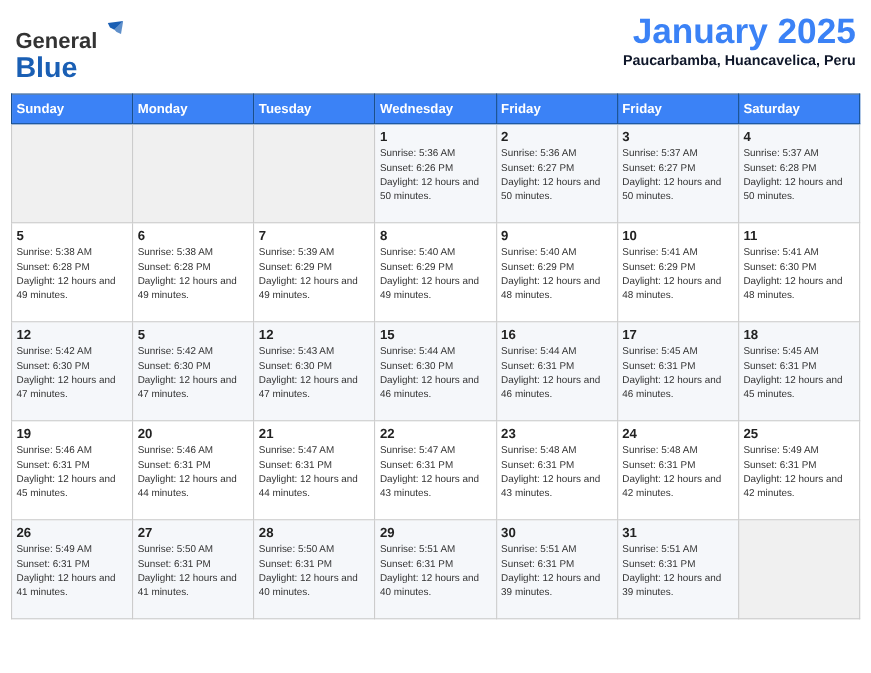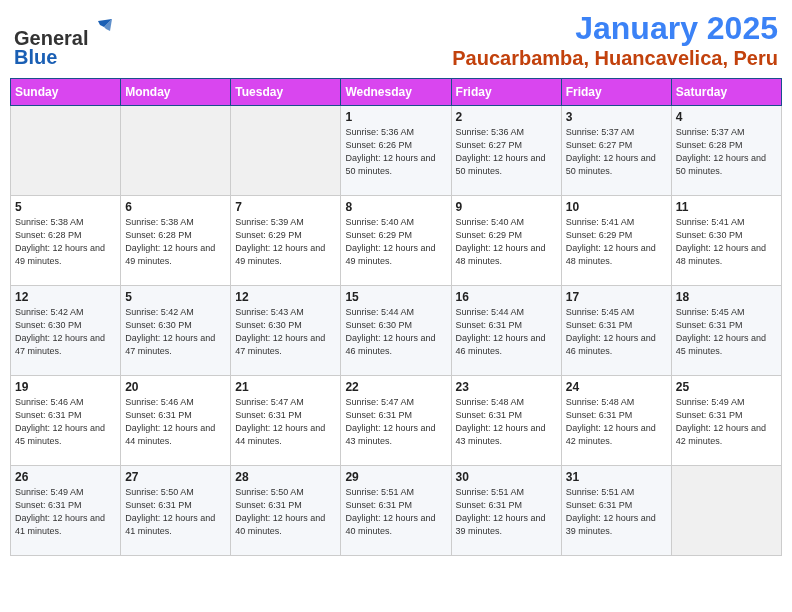--- a/index.html
+++ b/index.html
@@ -26,31 +26,31 @@
     .logo-blue { color: #1a5fb4; }
     .title-block {
       text-align: right;
     }
     .cal-title {
       font-size: 32px;
       font-weight: bold;
       color: #3b82f6;
     }
     .cal-subtitle {
-      font-size: 20px;
-      color: #c2410c;
+      font-size: 13px;
+      color: #0f172a;
       font-weight: bold;
     }
     table {
       width: 100%;
       border-collapse: collapse;
       table-layout: fixed;
     }
     thead tr th {
-      background: #d946ef;
+      background: #3b82f6;
       color: #fff;
       font-size: 12px;
       font-weight: bold;
       padding: 6px 4px;
       text-align: left;
       border: 1px solid #1a4f8c;
     }
     tbody tr td {
       border: 1px solid #ccc;
       vertical-align: top;
@@ -82,21 +82,21 @@
 
 <div class="header">
   <div class="logo">
     <div style="display:flex;align-items:center;">
       <span class="logo-general" style="font-size:20px;font-weight:bold;color:#333;margin-top:17px;">General</span>
       <svg width="22" height="22" viewBox="0 0 22 22" style="margin-left:2px;margin-top:-4px;">
         <polygon points="8,4 22,2 14,10 10,8" fill="#1a5fb4"></polygon>
         <polygon points="14,10 22,2 20,14 16,12" fill="#1a5fb4" opacity="0.7"></polygon>
       </svg>
     </div>
-    <span class="logo-blue" style="font-size:20px;font-weight:bold;color:#1a5fb4;margin-top:-4px;">Blue</span>
+    <span class="logo-blue" style="font-size:26px;font-weight:bold;color:#1a5fb4;margin-top:-4px;">Blue</span>
   </div>
   <div class="title-block">
     <div class="cal-title">January 2025</div>
     <div class="cal-subtitle">Paucarbamba, Huancavelica, Peru</div>
   </div>
 </div>
 
 <table>
   <thead>
     <tr id="dow-row">

